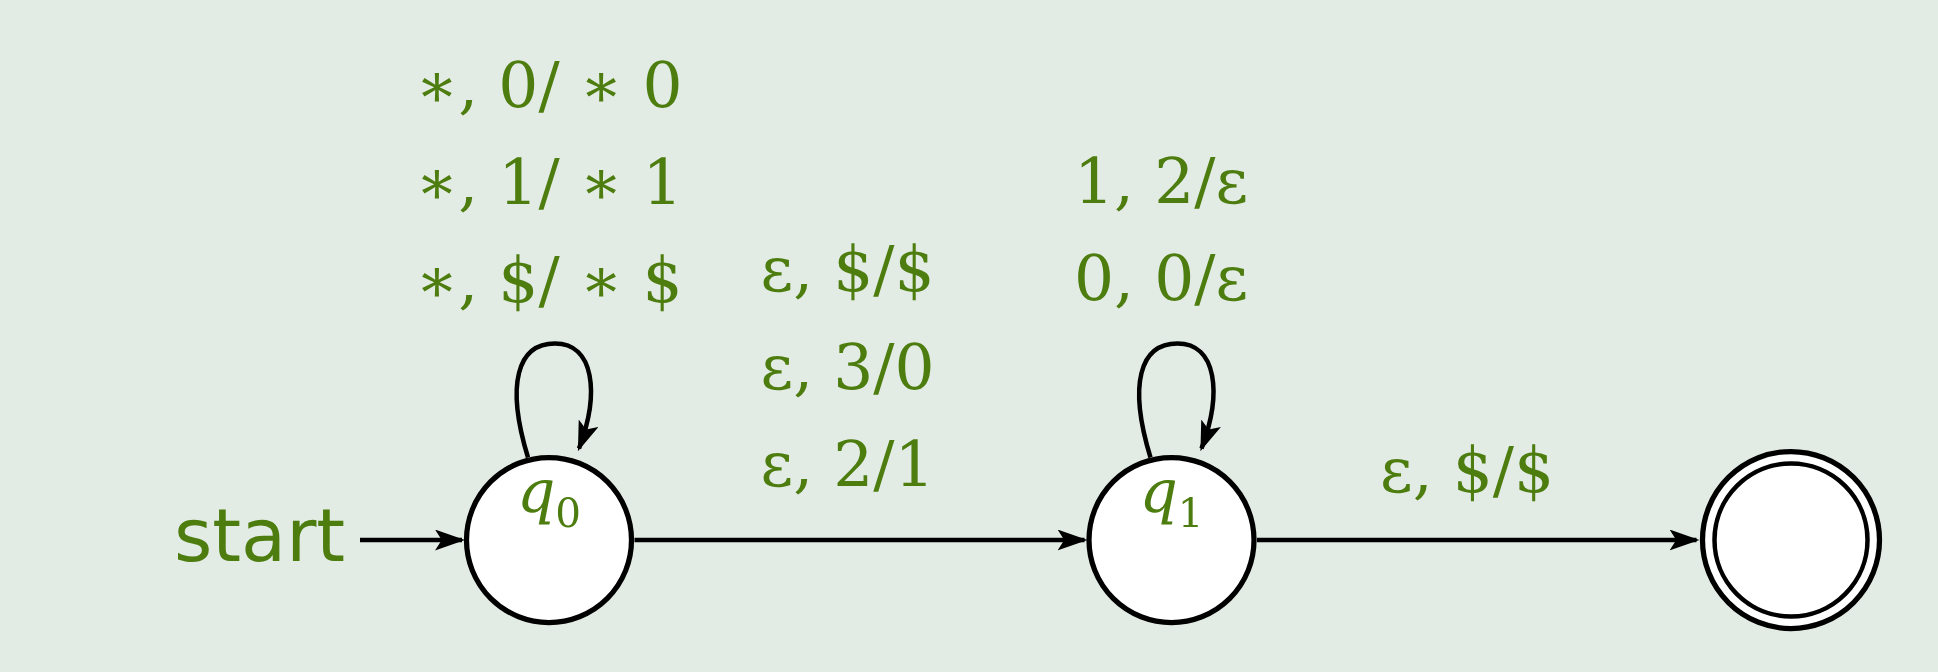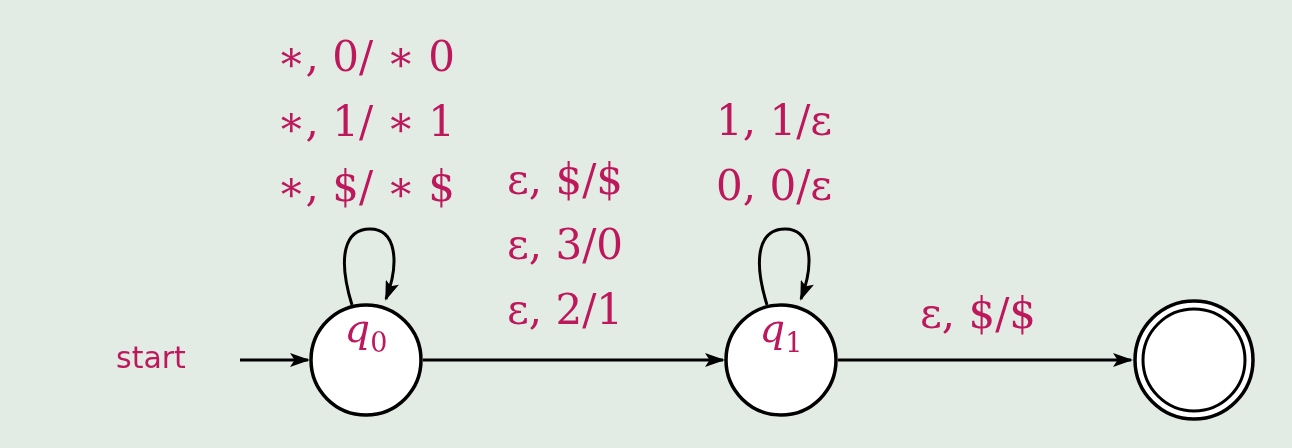--- a/index.html
+++ b/index.html
@@ -6,40 +6,40 @@
     margin: 0;
     padding: 0;
   }
   .canvas {
     position: relative;
     width: 1292px;
     height: 448px;
     background: #e3ece4;
     overflow: hidden;
     font-family: "DejaVu Serif", serif;
-    color: #be185d;
+    color: #4d7c0f;
   }
   .diagram-svg {
     position: absolute;
     left: 0;
     top: 0;
   }
   .edge-label-stack {
     position: absolute;
     font-size: 42px;
     line-height: 65px;
     white-space: nowrap;
     font-family: "DejaVu Serif", serif;
   }
   .start-label {
     position: absolute;
     left: 116px;
     top: 337px;
     font-family: "DejaVu Sans", "Liberation Sans", sans-serif;
-    font-size: 30px;
+    font-size: 49px;
     line-height: 42px;
   }
   .state-label {
     position: absolute;
     display: flex;
     align-items: flex-start;
     justify-content: center;
     font-size: 40px;
   }
   .state-label i {
@@ -91,21 +91,21 @@
     <div>∗, $/ ∗ $</div>
   </div>
 
   <div class="edge-label-stack" style="left:507px; top:147px;">
     <div>ε, $/$</div>
     <div>ε, 3/0</div>
     <div>ε, 2/1</div>
   </div>
 
   <div class="edge-label-stack" style="left:716px; top:88px;">
-    <div>1, 1/ε</div>
+    <div>1, 2/ε</div>
     <div>0, 0/ε</div>
   </div>
 
   <div class="edge-label-stack" style="left:920px; top:281px;">
     <div>ε, $/$</div>
   </div>
 
   <div class="start-label">start</div>
 
   <div class="state-label" style="left:311px; top:305px; width:110px; height:110px;">

